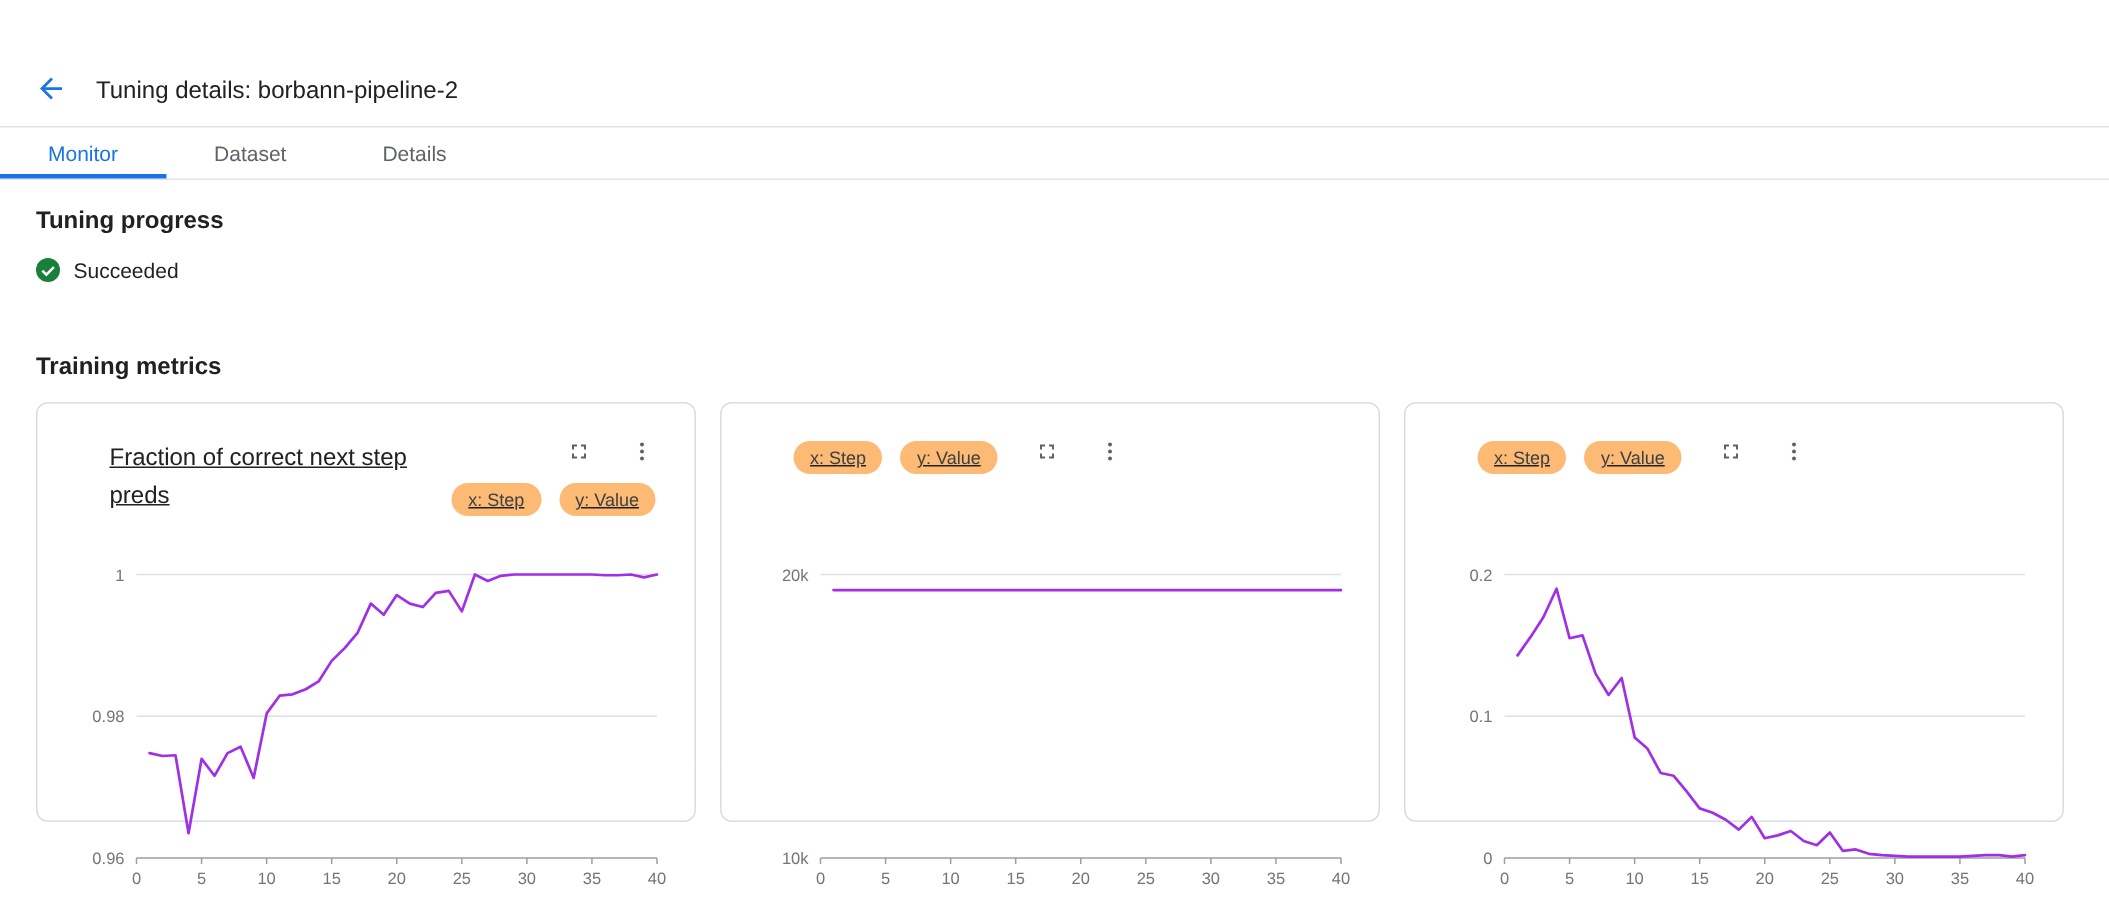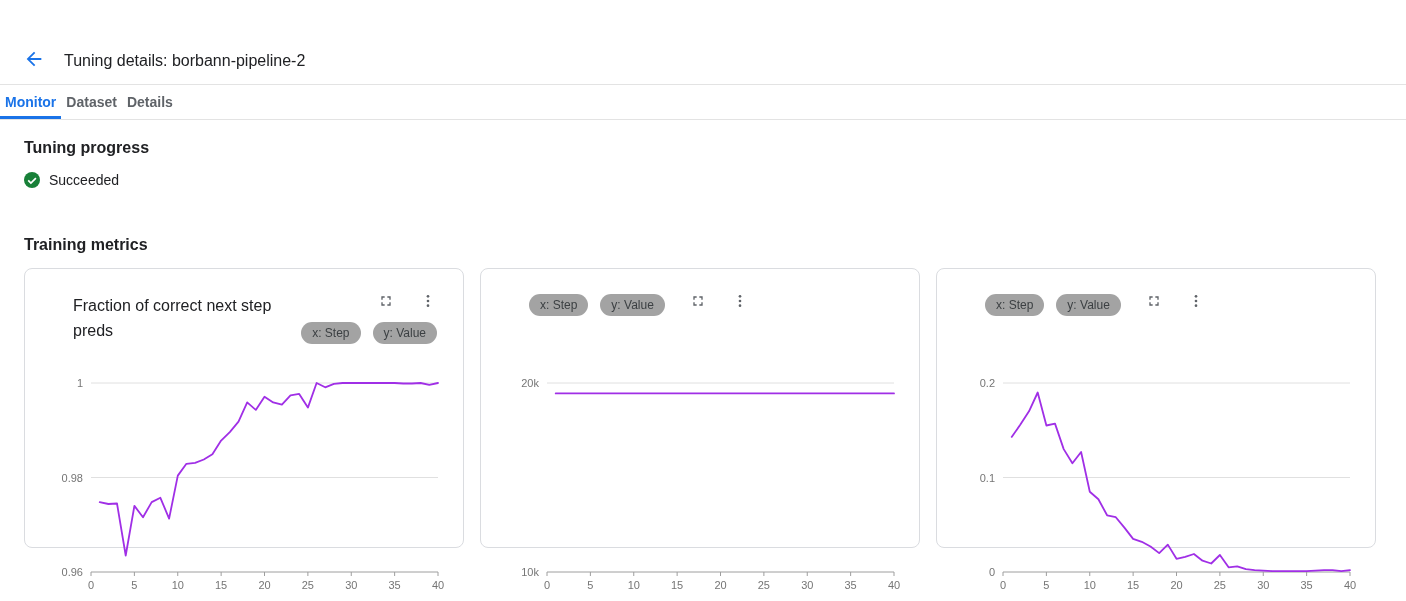--- a/index.html
+++ b/index.html
@@ -10,39 +10,39 @@
   }
   
   .app-header { display:flex; align-items:center; height:48px; padding:0 24px 0 18px; border-bottom:1px solid #e3e3e3;margin-top:37px; }
   .back-btn { width:32px; height:32px; border:none; background:none; display:flex; align-items:center; justify-content:center; cursor:pointer; padding:0; }
   .page-title { font-size:16px; margin-left:14px; color:#202124; white-space:nowrap; }
   .header-actions { display:flex; align-items:center; margin-left:56px; gap:34px; }
   .hdr-link { display:flex; align-items:center; gap:7px; border:none; background:none; padding:0; cursor:pointer;
               color:#1a73e8; font-family:"Liberation Sans",sans-serif; font-size:14px; font-weight:500; }
   
   .tabs { display:flex; height:35px; border-bottom:1px solid #e3e3e3; }
-  .tab { padding:0 5px; display:flex; align-items:center; font-size:14px; font-weight:700; color:#5f6368; cursor:pointer; border-bottom:3px solid transparent; padding-top:3px; }
+  .tab { padding:0 32px; display:flex; align-items:center; font-size:14px; font-weight:400; color:#5f6368; cursor:pointer; border-bottom:3px solid transparent; padding-top:3px; }
   .tab.active { color:#1a73e8; border-bottom-color:#1a73e8; }
   
   .section-heading { font-size:16px; font-weight:700; color:#202124; padding:0 24px; }
   .h-progress { margin-top:19px; }
   .status-row { display:flex; align-items:flex-start; gap:9px; padding:0 24px; margin-top:15px; font-size:14px; color:#202124; }
   .h-metrics { margin-top:48px; }
   
   .cards { display:flex; gap:16px; padding:0 24px; margin-top:14px; }
-  .card { width:440px; height:280px; background:#fff; border:1px solid #dadce0; border-radius:8px; padding:24px 26px 0 24px; }
+  .card { width:440px; height:280px; background:#fff; border:1px solid #dadce0; border-radius:8px; padding:24px 26px 0 24px;text-decoration:underline; }
   .card-header { margin-left:24px; height:80px; display:flex; align-items:flex-start; }
   .card-title { font-size:16px; line-height:25px; color:#202124; }
   .card--stacked .card-title { max-width:240px; }
   .hdr-right { margin-left:auto; display:flex; flex-direction:column; align-items:flex-end; gap:11px; }
   .icons-row { display:flex; align-items:center; gap:24px; }
   .chips-row { display:flex; gap:12px; }
   .card--inline .card-title { flex:1; }
   .card--inline .chips-row { margin-right:24px; margin-top:1px; }
-  .chip { background:#a3a3a3; border:none; border-radius:11px; height:22px; padding:0 11px; display:flex; align-items:center;
+  .chip { background:#fdba74; border:none; border-radius:11px; height:22px; padding:0 11px; display:flex; align-items:center;
           font-family:"Liberation Sans",sans-serif; font-size:12px; color:#3c4043; cursor:pointer; white-space:nowrap; }
   .icon-btn { border:none; background:none; padding:0; width:18px; height:18px; display:flex; align-items:center; justify-content:center; cursor:pointer; }
   .chart { display:block; overflow:visible; font-family:"Liberation Sans",sans-serif; }
 </style>
 </head>
 <body>
 
 <div class="app-header">
   <button class="back-btn">
     <span>

